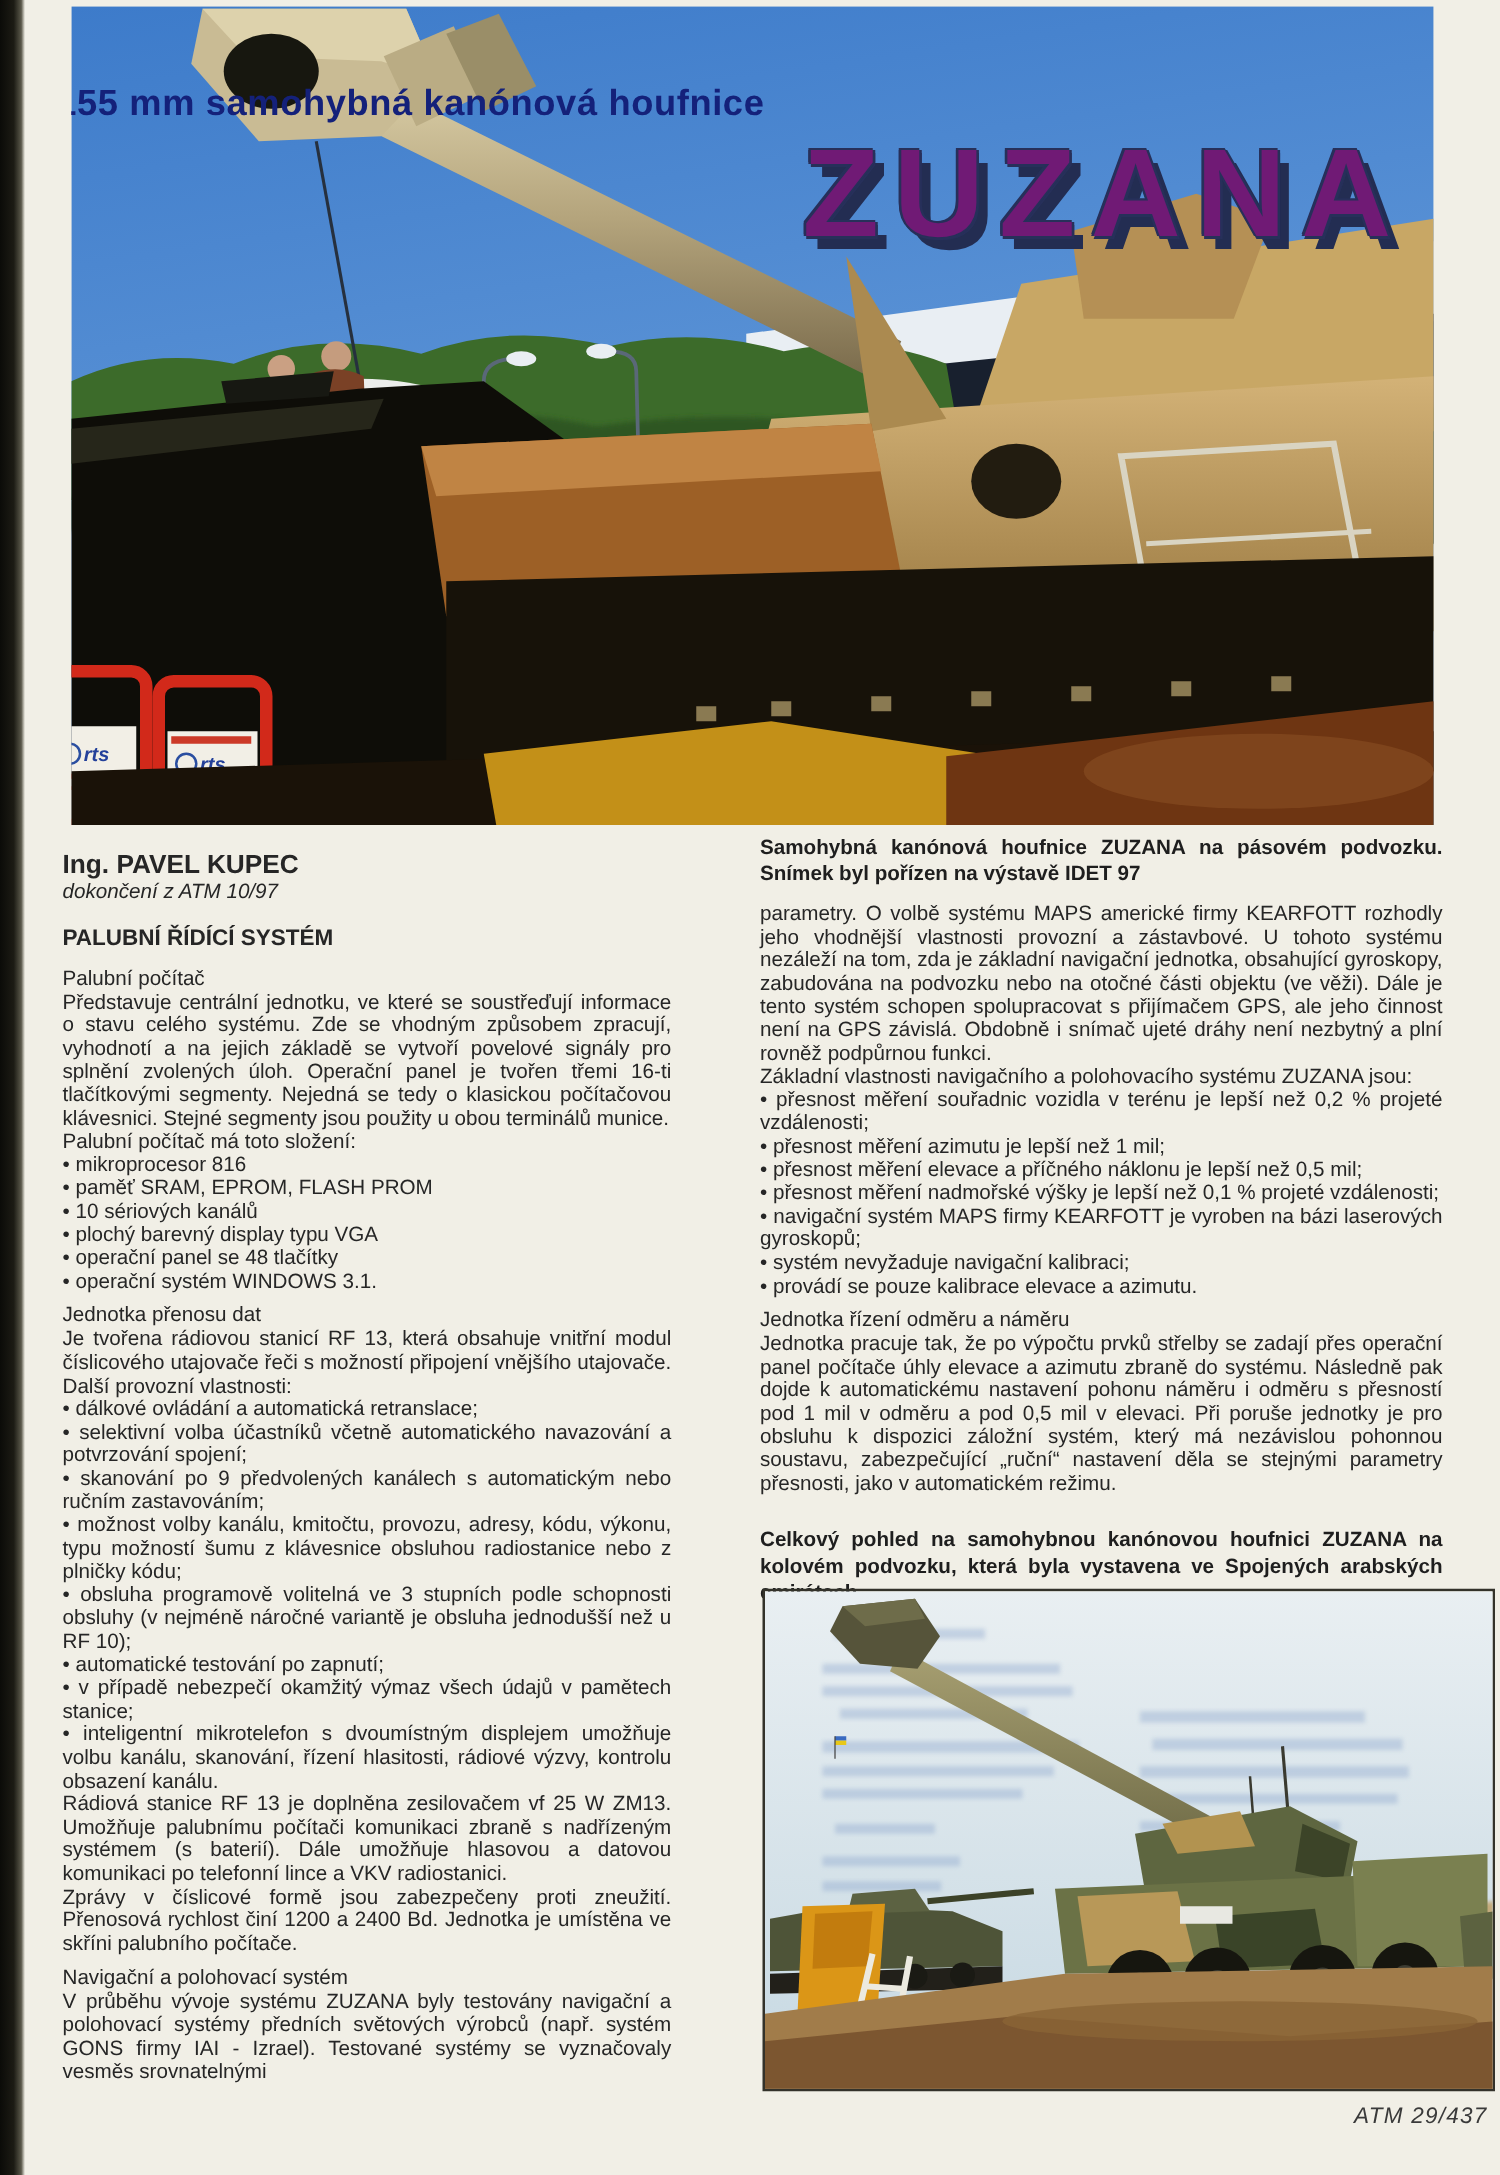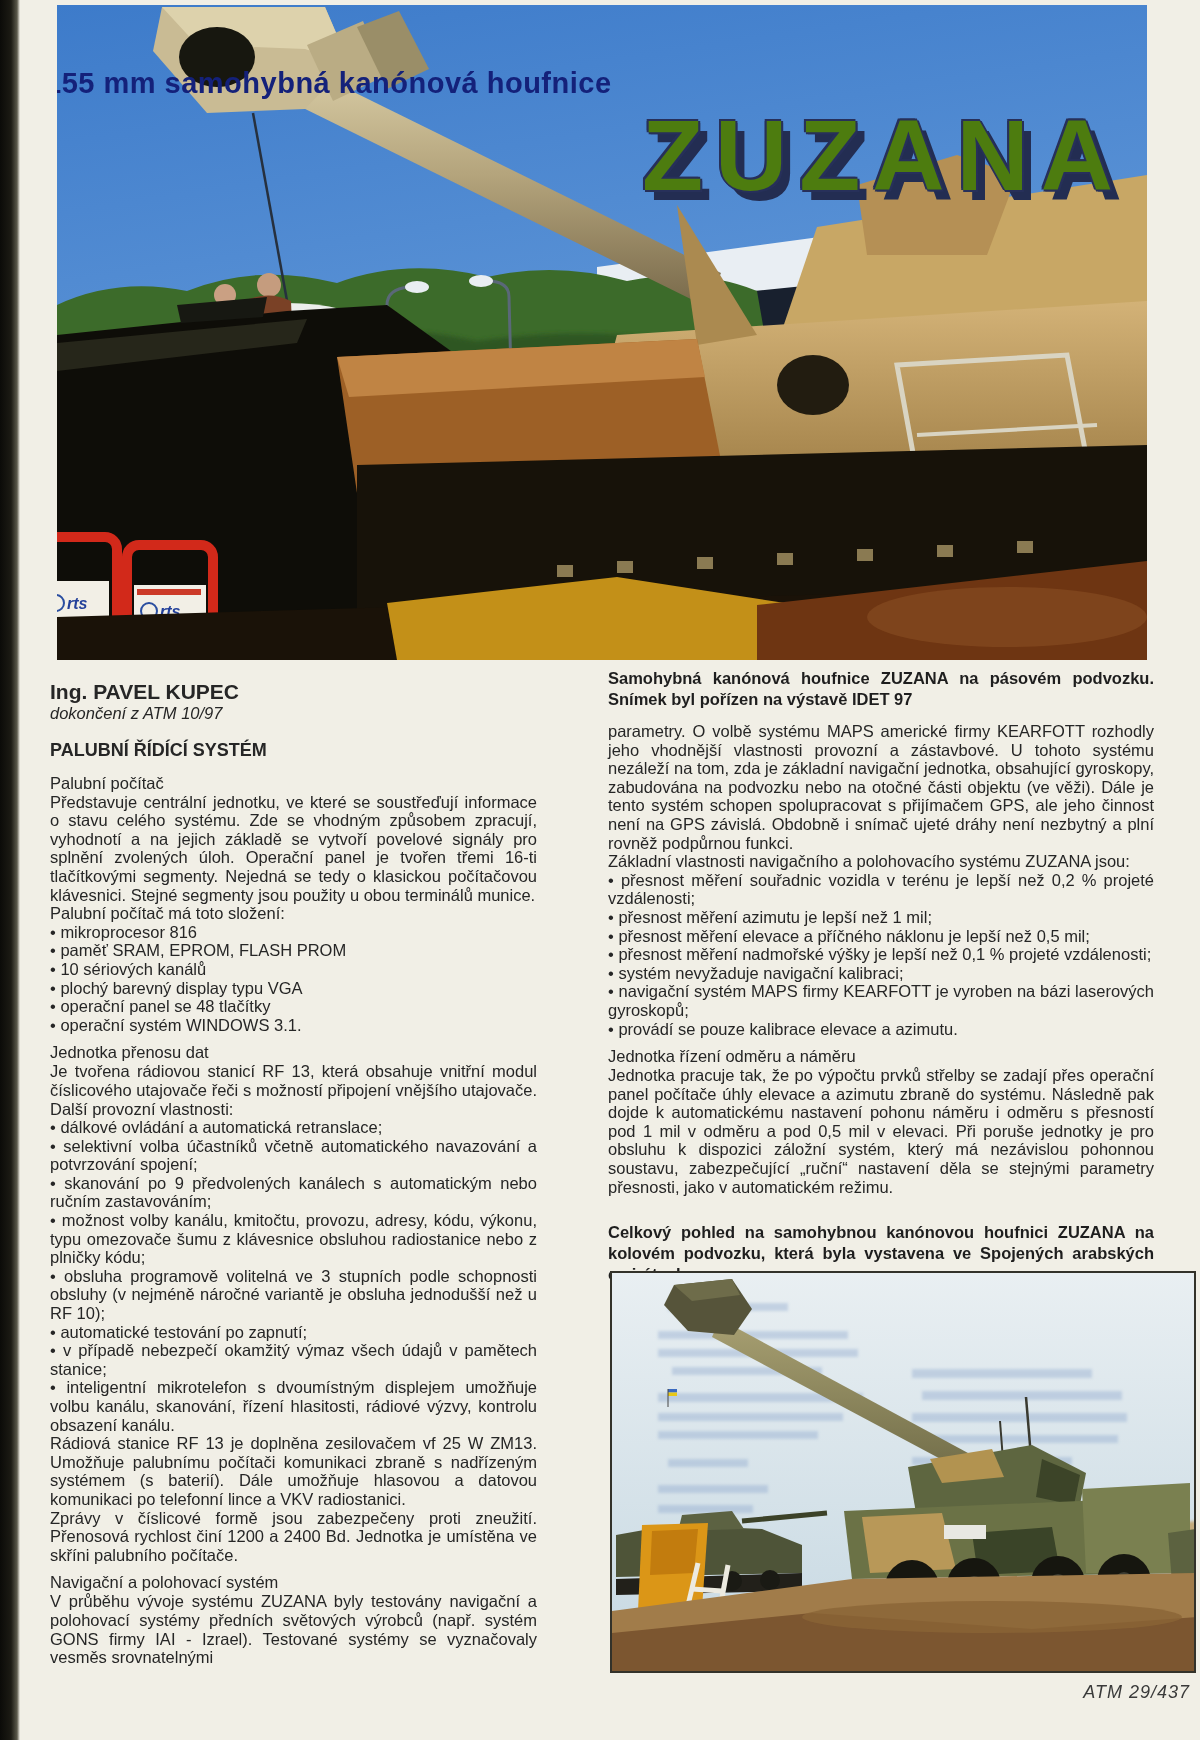--- a/index.html
+++ b/index.html
@@ -15,21 +15,21 @@
   .photo-top{position:absolute;left:57px;top:5px;width:1090px;height:655px;overflow:hidden;}
   .photo-top svg{position:absolute;left:0;top:0;}
   .title-sub{
     position:absolute;right:12px;top:62px;width:100%;
     font-weight:bold;font-size:29px;letter-spacing:0.5px;
     color:#14217a;
   }
   .title-main{
     position:absolute;right:22px;top:100px;width:100%;
     text-align:right;font-weight:bold;font-size:100px;letter-spacing:12px;
-    color:#4d7c0f;line-height:1;
+    color:#701a75;line-height:1;
     text-shadow:2px 0 #27305a,-2px 0 #27305a,0 2px #27305a,0 -2px #27305a,
                 2px 2px #27305a,-2px -2px #27305a,9px 10px 0 #232d52;
   }
   
   .caption{font-weight:bold;font-size:16.5px;line-height:21px;text-align:justify;color:#1e1e1e;}
   .caption-top{position:absolute;left:608px;top:668px;width:546px;}
   .caption-bottom{position:absolute;left:608px;top:1222px;width:546px;}
   .col{position:absolute;font-size:16.5px;line-height:18.6px;text-align:justify;}
   .col-left{left:50px;top:680px;width:487px;}
   .col-right{left:608px;top:722px;width:546px;}
@@ -203,43 +203,43 @@
       <li>operační panel se 48 tlačítky</li>
       <li>operační systém WINDOWS 3.1.</li>
     </ul>
 
     <h4 class="h-sub">Jednotka přenosu dat</h4>
     <p class="body">Je tvořena rádiovou stanicí RF 13, která obsahuje vnitřní modul číslicového utajovače řeči s možností připojení vnějšího utajovače. Další provozní vlastnosti:</p>
     <ul class="plain">
       <li>dálkové ovládání a automatická retranslace;</li>
       <li>selektivní volba účastníků včetně automatického navazování a potvrzování spojení;</li>
       <li>skanování po 9 předvolených kanálech s automatickým nebo ručním zastavováním;</li>
-      <li>možnost volby kanálu, kmitočtu, provozu, adresy, kódu, výkonu, typu omezovače šumu z klávesnice obsluhou radiostanice nebo z plničky kódu;</li>
+      <li>možnost volby kanálu, kmitočtu, provozu, adresy, kódu, výkonu, typu možností šumu z klávesnice obsluhou radiostanice nebo z plničky kódu;</li>
       <li>obsluha programově volitelná ve 3 stupních podle schopnosti obsluhy (v nejméně náročné variantě je obsluha jednodušší než u RF 10);</li>
       <li>automatické testování po zapnutí;</li>
       <li>v případě nebezpečí okamžitý výmaz všech údajů v pamětech stanice;</li>
       <li>inteligentní mikrotelefon s dvoumístným displejem umožňuje volbu kanálu, skanování, řízení hlasitosti, rádiové výzvy, kontrolu obsazení kanálu.</li>
     </ul>
     <p class="body">Rádiová stanice RF 13 je doplněna zesilovačem vf 25 W ZM13. Umožňuje palubnímu počítači komunikaci zbraně s nadřízeným systémem (s baterií). Dále umožňuje hlasovou a datovou komunikaci po telefonní lince a VKV radiostanici.</p>
     <p class="body">Zprávy v číslicové formě jsou zabezpečeny proti zneužití. Přenosová rychlost činí 1200 a 2400 Bd. Jednotka je umístěna ve skříni palubního počítače.</p>
 
     <h4 class="h-sub">Navigační a polohovací systém</h4>
     <p class="body">V průběhu vývoje systému ZUZANA byly testovány navigační a polohovací systémy předních světových výrobců (např. systém GONS firmy IAI - Izrael). Testované systémy se vyznačovaly vesměs srovnatelnými</p>
   </section>
 
   <section class="col col-right">
     <p class="body">parametry. O volbě systému MAPS americké firmy KEARFOTT rozhodly jeho vhodnější vlastnosti provozní a zástavbové. U tohoto systému nezáleží na tom, zda je základní navigační jednotka, obsahující gyroskopy, zabudována na podvozku nebo na otočné části objektu (ve věži). Dále je tento systém schopen spolupracovat s přijímačem GPS, ale jeho činnost není na GPS závislá. Obdobně i snímač ujeté dráhy není nezbytný a plní rovněž podpůrnou funkci.</p>
     <p class="body">Základní vlastnosti navigačního a polohovacího systému ZUZANA jsou:</p>
     <ul class="plain">
       <li>přesnost měření souřadnic vozidla v terénu je lepší než 0,2 % projeté vzdálenosti;</li>
       <li>přesnost měření azimutu je lepší než 1 mil;</li>
       <li>přesnost měření elevace a příčného náklonu je lepší než 0,5 mil;</li>
       <li>přesnost měření nadmořské výšky je lepší než 0,1 % projeté vzdálenosti;</li>
+      <li>navigační systém MAPS firmy KEARFOTT je vyroben na bázi laserových gyroskopů;</li>
       <li>systém nevyžaduje navigační kalibraci;</li>
-      <li>navigační systém MAPS firmy KEARFOTT je vyroben na bázi laserových gyroskopů;</li>
       <li>provádí se pouze kalibrace elevace a azimutu.</li>
     </ul>
 
     <h4 class="h-sub">Jednotka řízení odměru a náměru</h4>
     <p class="body">Jednotka pracuje tak, že po výpočtu prvků střelby se zadají přes operační panel počítače úhly elevace a azimutu zbraně do systému. Následně pak dojde k automatickému nastavení pohonu náměru i odměru s přesností pod 1 mil v odměru a pod 0,5 mil v elevaci. Při poruše jednotky je pro obsluhu k dispozici záložní systém, který má nezávislou pohonnou soustavu, zabezpečující „ruční“ nastavení děla se stejnými parametry přesnosti, jako v automatickém režimu.</p>
   </section>
 
   <div class="caption caption-bottom">Celkový pohled na samohybnou kanónovou houfnici ZUZANA na kolovém podvozku, která byla vystavena ve Spojených arabských emirátech</div>
 
   <figure class="photo-bottom" style="margin:0">

